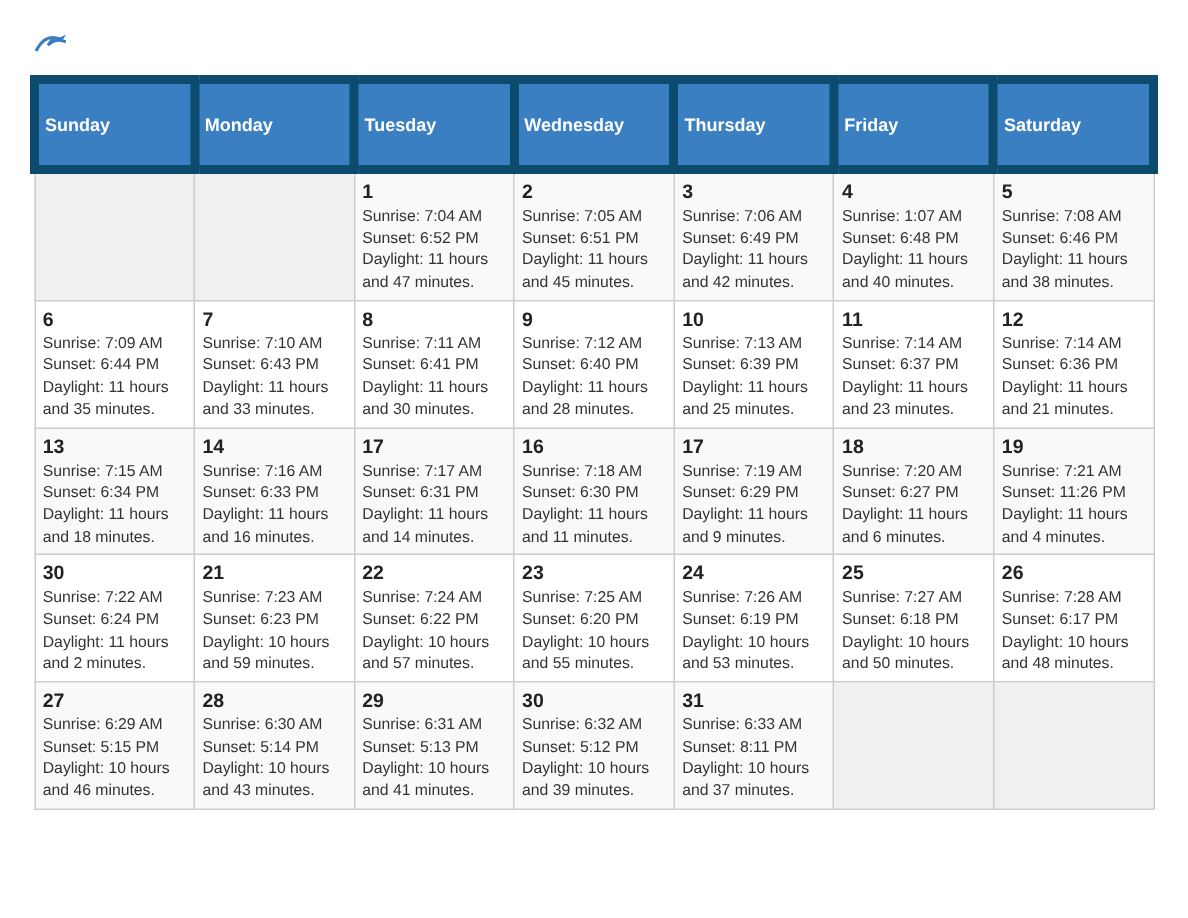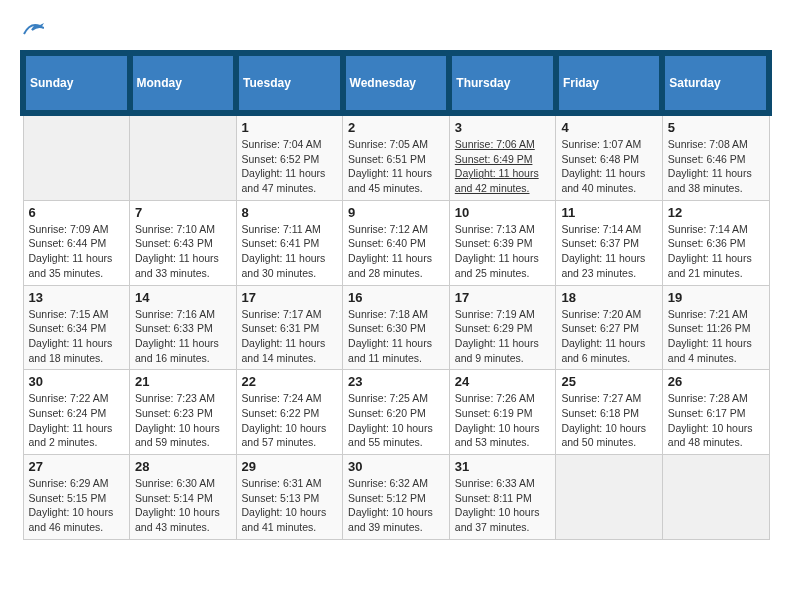--- a/index.html
+++ b/index.html
@@ -122,21 +122,21 @@
 Daylight: 11 hours and 47 minutes.</div>
         </td>
         <td>
           <span class="day-number">2</span>
           <div class="day-info" style="white-space: pre-line;">Sunrise: 7:05 AM
 Sunset: 6:51 PM
 Daylight: 11 hours and 45 minutes.</div>
         </td>
         <td>
           <span class="day-number">3</span>
-          <div class="day-info" style="white-space: pre-line; text-decoration: underline;">Sunrise: 7:06 AM
+          <div class="day-info" style="white-space: pre-line;">Sunrise: 7:06 AM
 Sunset: 6:49 PM
 Daylight: 11 hours and 42 minutes.</div>
         </td>
         <td>
           <span class="day-number">4</span>
           <div class="day-info" style="white-space: pre-line;">Sunrise: 1:07 AM
 Sunset: 6:48 PM
 Daylight: 11 hours and 40 minutes.</div>
         </td>
         <td>

